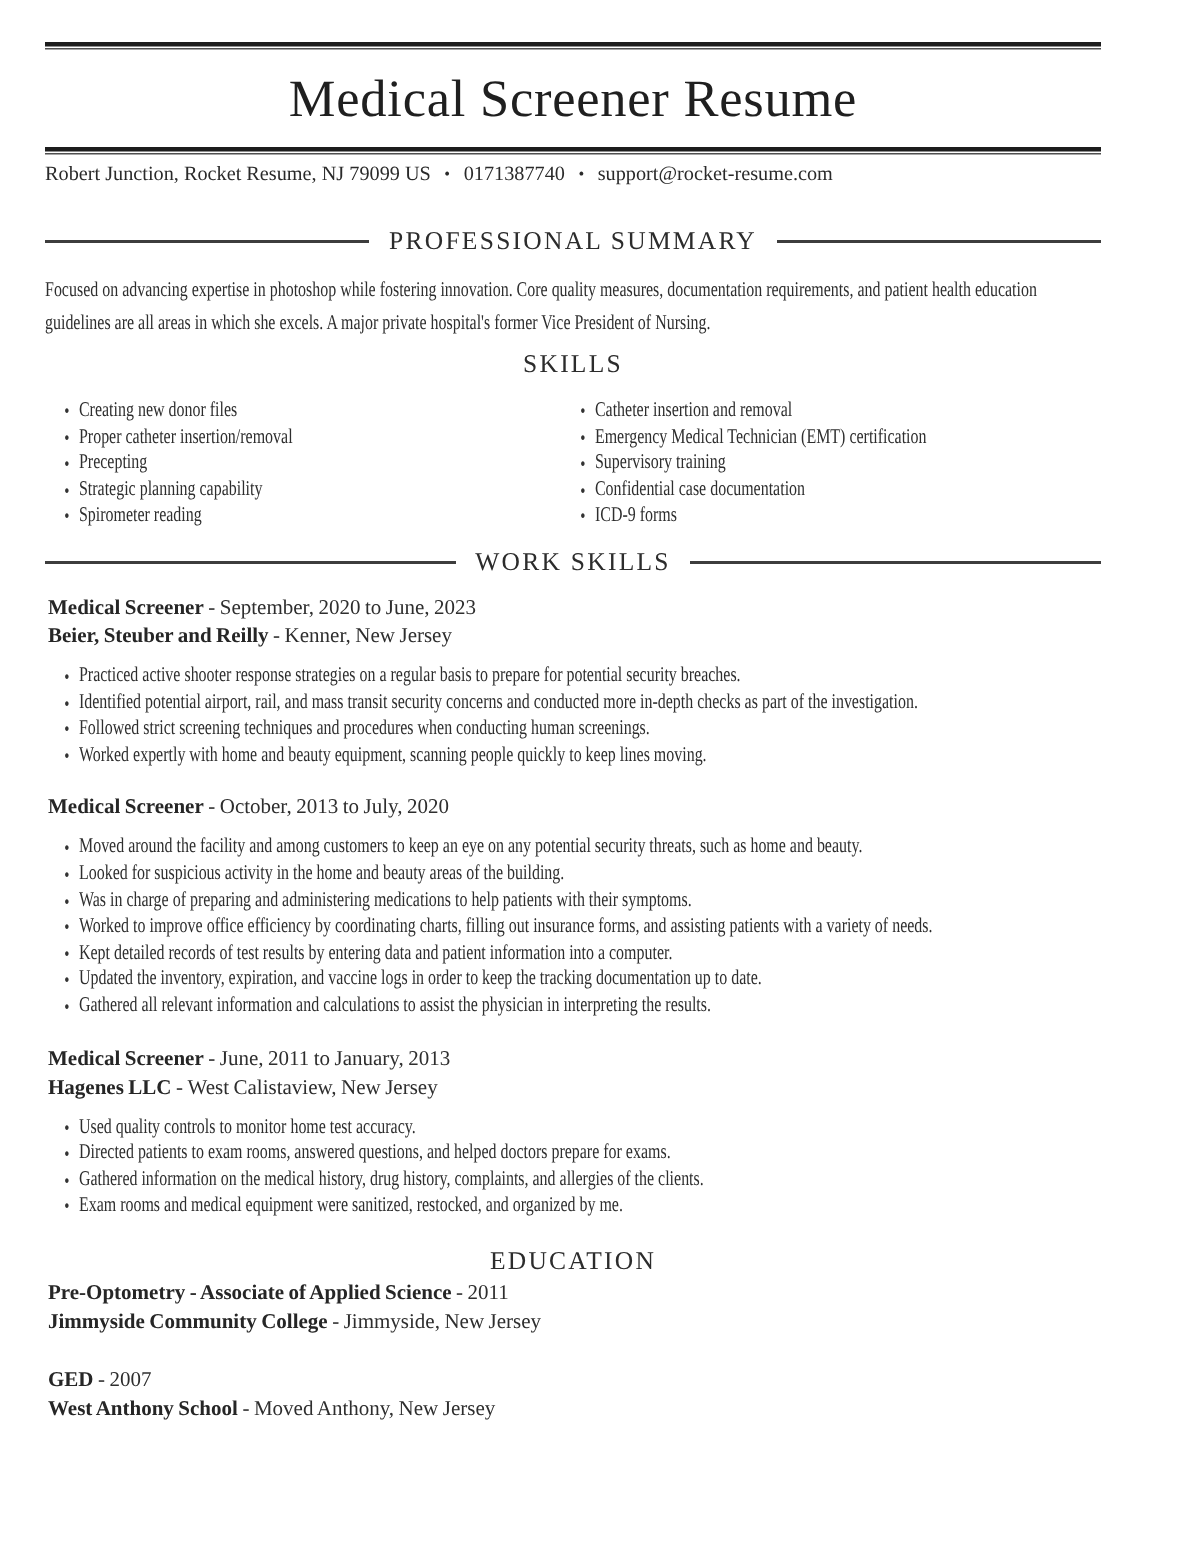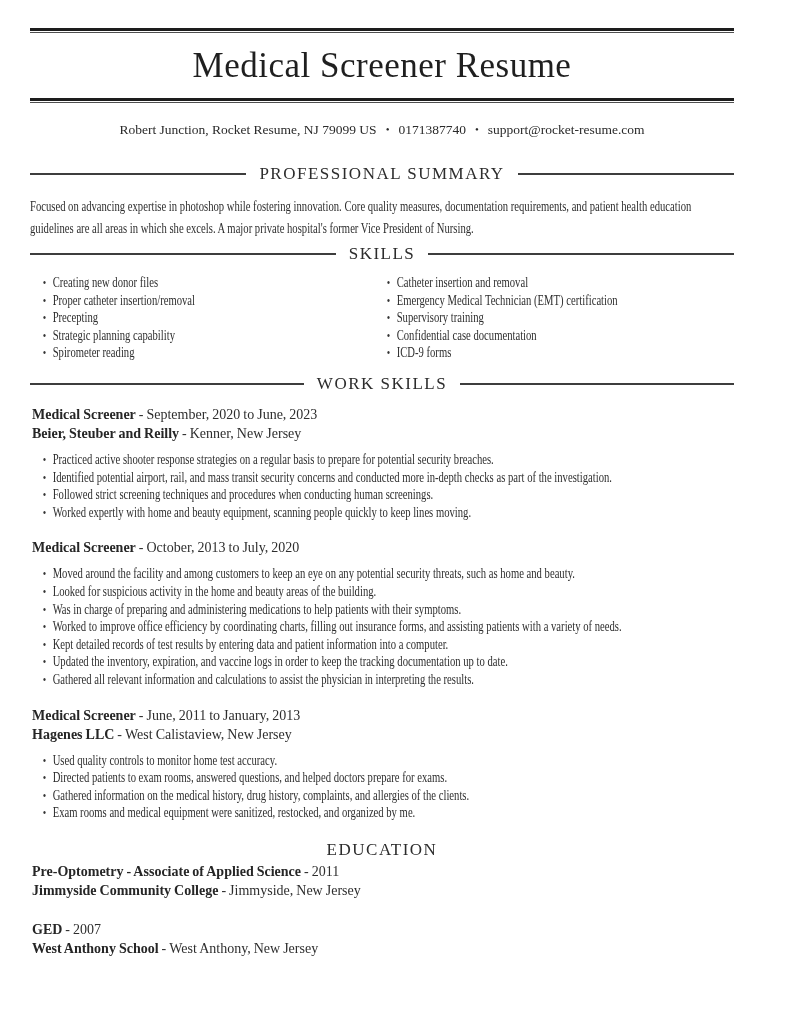--- a/index.html
+++ b/index.html
@@ -14,30 +14,30 @@
 
   
   .double-rule { height:1px; border-top:3px solid #1d1d1d; border-bottom:1px solid #4f4f4f; }
 
   .title {
     font-weight:400; font-size:35px; line-height:44px;
     text-align:center; margin:11px 0 10px 0;
     color:#1f1f1f; letter-spacing:0.5px;
   }
 
-  .contact { text-align:center; font-size:13.5px; line-height:17px; margin-top:18px; color:#2a2a2a; }
+  .contact { text-align:left; font-size:13.5px; line-height:17px; margin-top:4px; color:#2a2a2a; }
   .contact .sep { display:inline-block; margin:0 9px; font-size:11px; vertical-align:1px; color:#2a2a2a; }
 
   .section-header { display:flex; align-items:center; margin-top:26px; }
   .section-header .line { flex:1 1 auto; height:0; border-top:2px solid #3d3d3d; }
   .heading-text {
     font-size:17px; line-height:20px; letter-spacing:1.5px;
     margin:0 13px; color:#2c2c2c; white-space:nowrap;
   }
-  .sh-skills { margin-top:4px; }
+  .sh-skills { margin-top:4px;flex-direction:column; }
   .sh-work { margin-top:12px; }
   .sh-edu  { margin-top:16px;flex-direction:column; }
 
   
   .cond { transform:scaleX(0.76); transform-origin:0 0; width:131.58%; }
 
   .summary { font-size:14px; line-height:22px; margin:12px 0 0 0; color:#2e2e2e; }
 
   .skills { display:flex; margin-top:10px; }
   .skills-col { width:50%; }
@@ -169,17 +169,17 @@
     <div class="job-line">
       <span class="b">Jimmyside Community College</span><span class="dash">-</span><span>Jimmyside, New Jersey</span>
     </div>
   </div>
 
   <div class="edu">
     <div class="job-line">
       <span class="b">GED</span><span class="dash">-</span><span>2007</span>
     </div>
     <div class="job-line">
-      <span class="b">West Anthony School</span><span class="dash">-</span><span>West Anthony, New Jersey</span>
+      <span class="b">West Anthony School</span><span class="dash">-</span><span>Moved Anthony, New Jersey</span>
     </div>
   </div>
 
 </div>
 
 </body></html>

